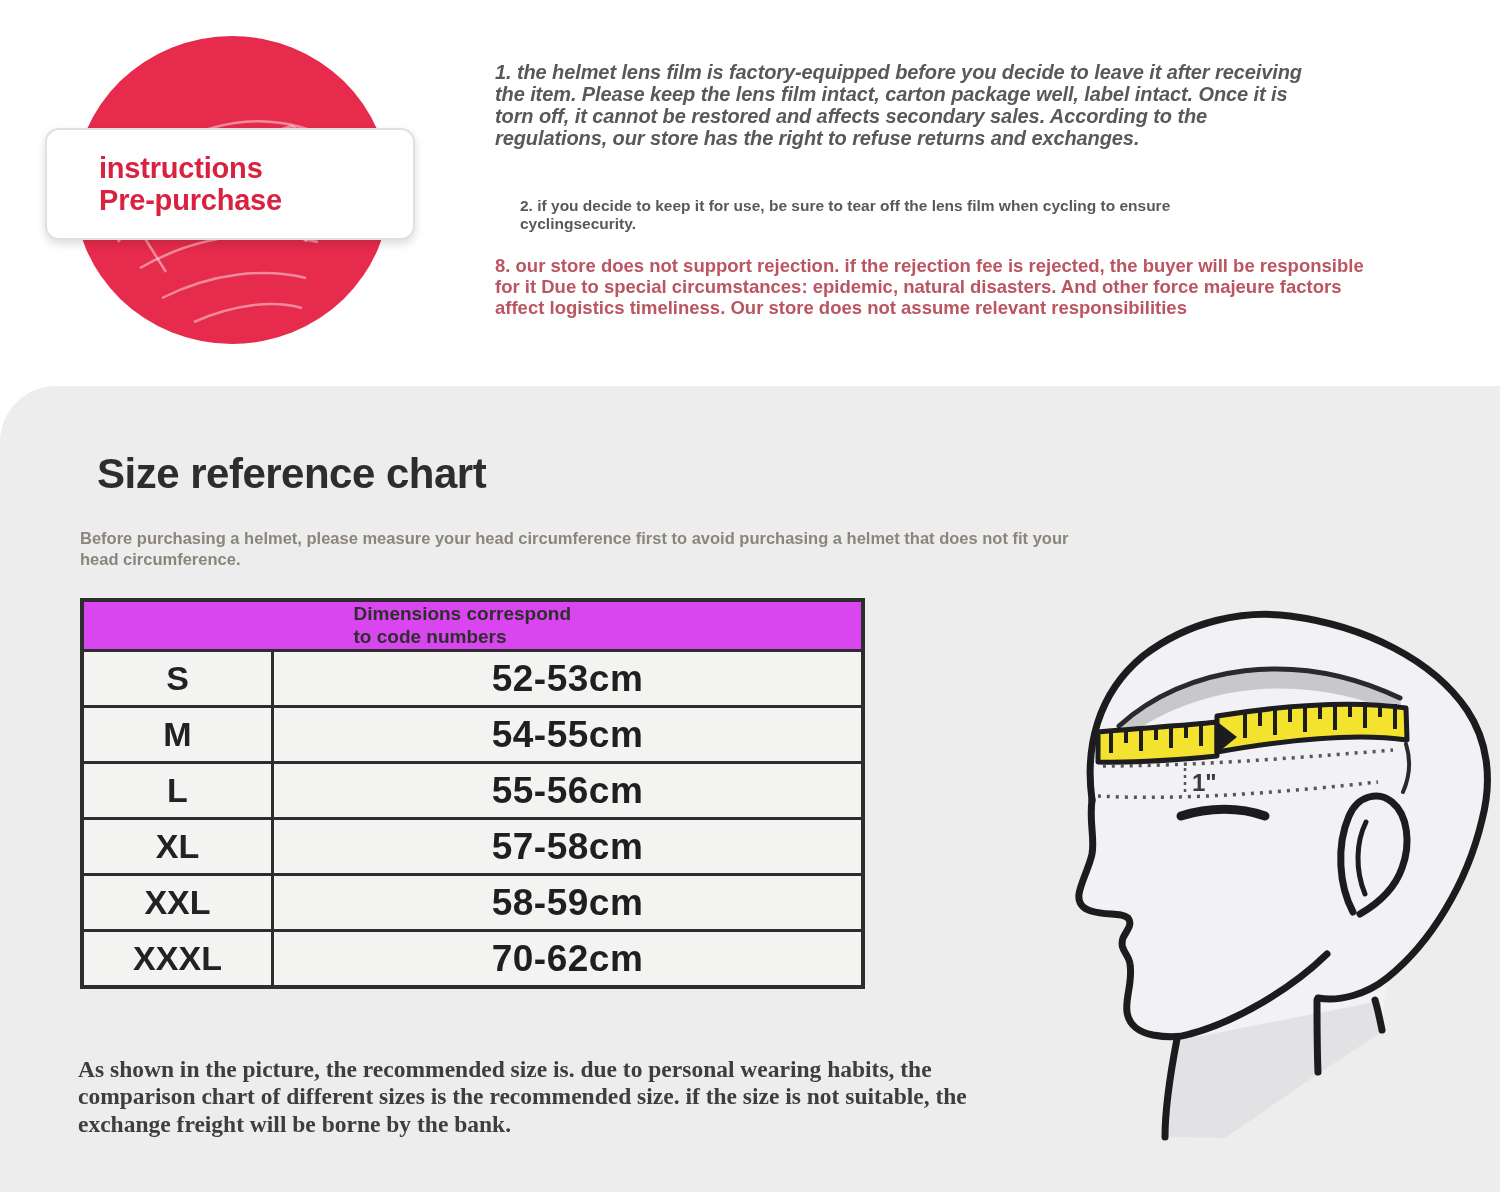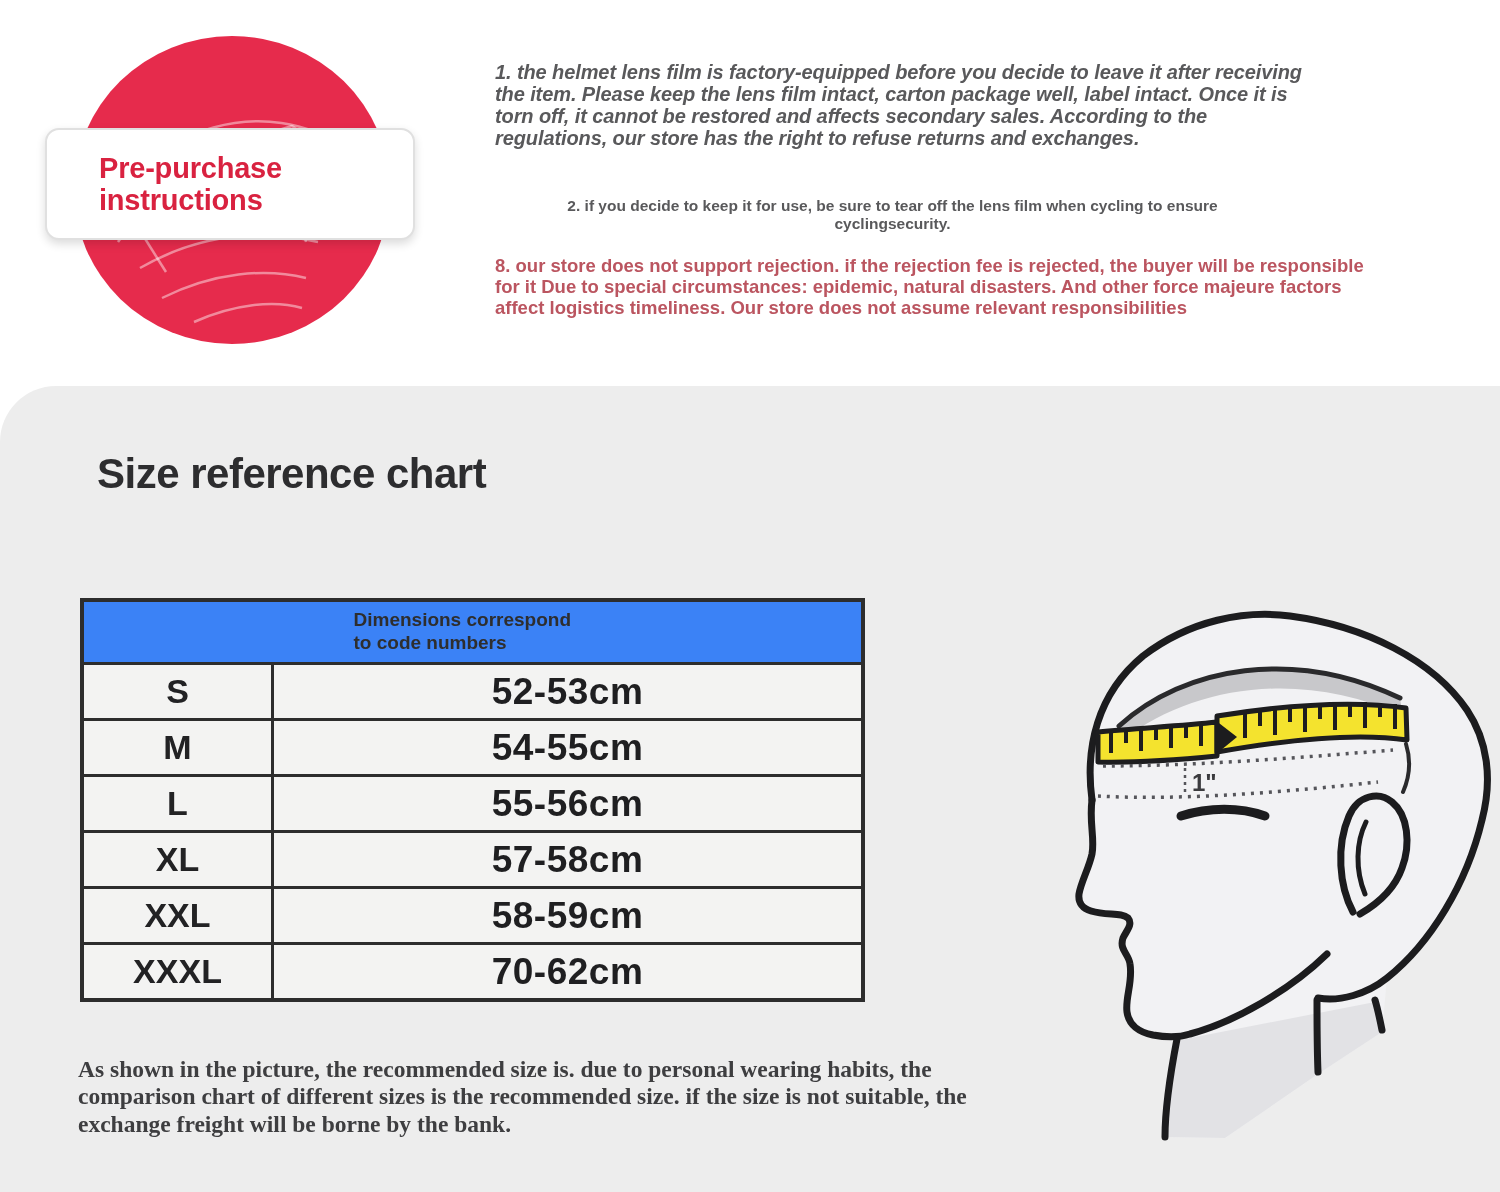--- a/index.html
+++ b/index.html
@@ -12,38 +12,38 @@
   .badge-banner{position:absolute;left:45px;top:128px;width:370px;height:112px;
                 background:#ffffff;border:2px solid #e0e0e0;border-radius:14px;
                 box-shadow:0 4px 10px rgba(0,0,0,.14);
                 display:flex;flex-direction:column;justify-content:center;
                 padding-left:52px;box-sizing:border-box;}
   .badge-line{font-size:29px;line-height:1.12;color:#d92240;letter-spacing:-.2px;}
 
   
   .para1{position:absolute;left:495px;top:61px;width:812px;
          font-size:20px;line-height:1.1;color:#59595b;letter-spacing:-.1px;font-style:italic;}
-  .para2{position:absolute;left:520px;top:197px;width:745px;text-align:center;
+  .para2{position:absolute;left:520px;top:197px;width:745px;text-align:left;
          font-size:15.5px;line-height:1.13;color:#59595b;}
   .para3{position:absolute;left:495px;top:256px;width:888px;
          font-size:18.5px;line-height:1.13;color:#bb5560;}
 
   
   .gray-panel{position:absolute;left:0;top:386px;width:1500px;height:806px;
               background:#ededed;border-radius:56px 0 0 0;}
   .size-title{position:absolute;left:97px;top:450px;font-size:42px;
               color:#2d2d2f;letter-spacing:-.5px;}
   .size-sub{position:absolute;left:80px;top:528px;width:1000px;
             font-size:16.5px;line-height:1.25;color:#8b857b;}
 
   
   .size-table{position:absolute;left:80px;top:598px;width:777px;
               background:#2d2d2d;border:4px solid #2d2d2d;
               display:grid;grid-template-columns:187px 1fr;gap:3px;}
-  .st-header{grid-column:1 / span 2;background:#3b82f6;height:60px;
+  .st-header{grid-column:1 / span 2;background:#d946ef;height:47px;
              display:flex;align-items:center;justify-content:center;}
   .st-header-text{width:238px;font-size:19px;line-height:1.2;color:#2e2e2e;text-align:left;}
   .st-cell{background:#f3f3f2;height:53px;display:flex;align-items:center;justify-content:center;}
   .st-size{font-size:34px;color:#222224;}
   .st-range{font-size:37px;color:#1f1f21;letter-spacing:.5px;}
 
   .footnote{position:absolute;left:78px;top:1056px;width:905px;
             font-size:23.5px;line-height:1.16;color:#3e3e40;font-family:Liberation Serif, serif;}
 
   
@@ -66,31 +66,32 @@
         <path d="M 66 232 C 122 200, 182 192, 244 206"></path>
         <path d="M 88 262 C 140 236, 192 232, 232 242"></path>
         <path d="M 120 286 C 160 268, 200 264, 228 272"></path>
         <path d="M 58 182 L 92 236"></path>
         <path d="M 210 130 L 232 206"></path>
       </g>
     </svg>
   </div>
 
   <div class="badge-banner">
+    <div class="badge-line">instructions</div>
     <div class="badge-line">Pre-purchase</div>
-    <div class="badge-line">instructions</div>
   </div>
 
   <div class="para1">1. the helmet lens film is factory-equipped before you decide to leave it after receiving the item. Please keep the lens film intact, carton package well, label intact. Once it is torn off, it cannot be restored and affects secondary sales. According to the regulations, our store has the right to refuse returns and exchanges.</div>
   <div class="para2">2. if you decide to keep it for use, be sure to tear off the lens film when cycling to ensure cyclingsecurity.</div>
   <div class="para3">8. our store does not support rejection. if the rejection fee is rejected, the buyer will be responsible for it Due to special circumstances: epidemic, natural disasters. And other force majeure factors affect logistics timeliness. Our store does not assume relevant responsibilities</div>
 
   <div class="gray-panel"></div>
 
   <div class="size-title">Size reference chart</div>
+  <div class="size-sub">Before purchasing a helmet, please measure your head circumference first to avoid purchasing a helmet that does not fit your head circumference.</div>
 
   <div class="size-table">
     <div class="st-header">
       <div class="st-header-text">Dimensions correspond to code numbers</div>
     </div>
 
     <div class="st-cell st-size">S</div>
     <div class="st-cell st-range">52-53cm</div>
 
     <div class="st-cell st-size">M</div>

